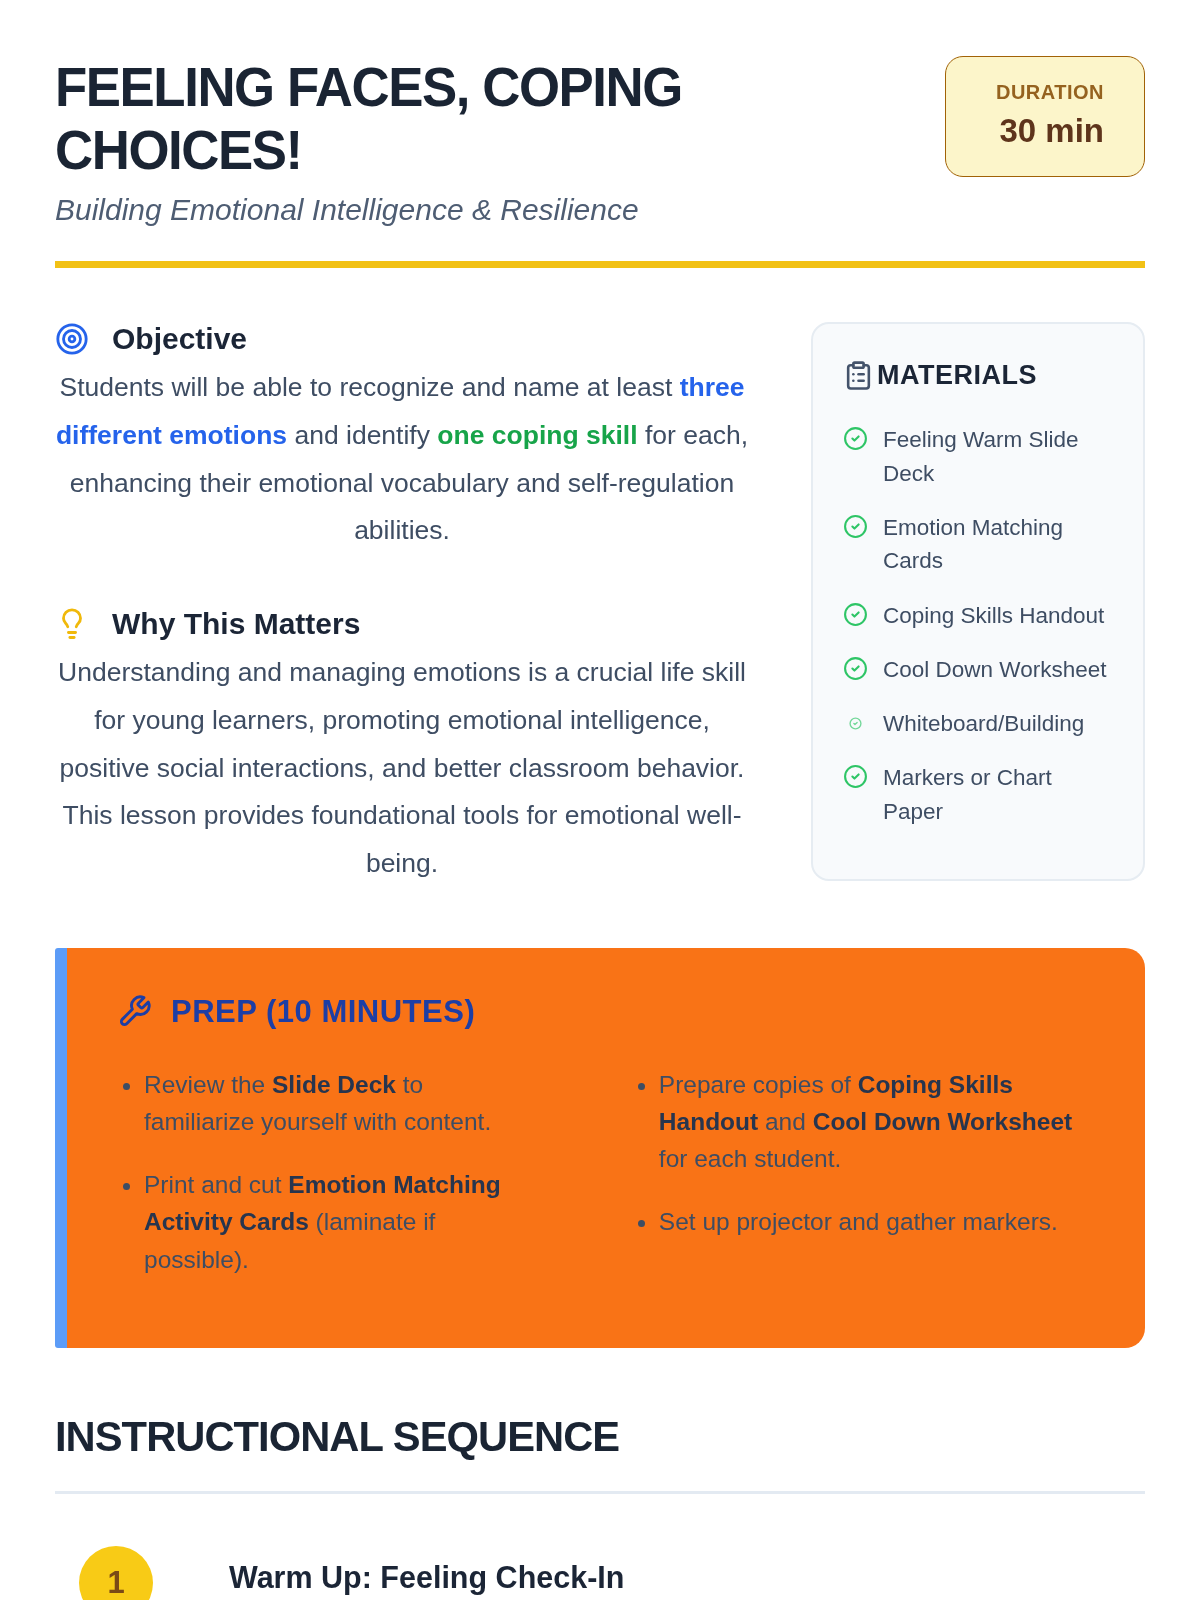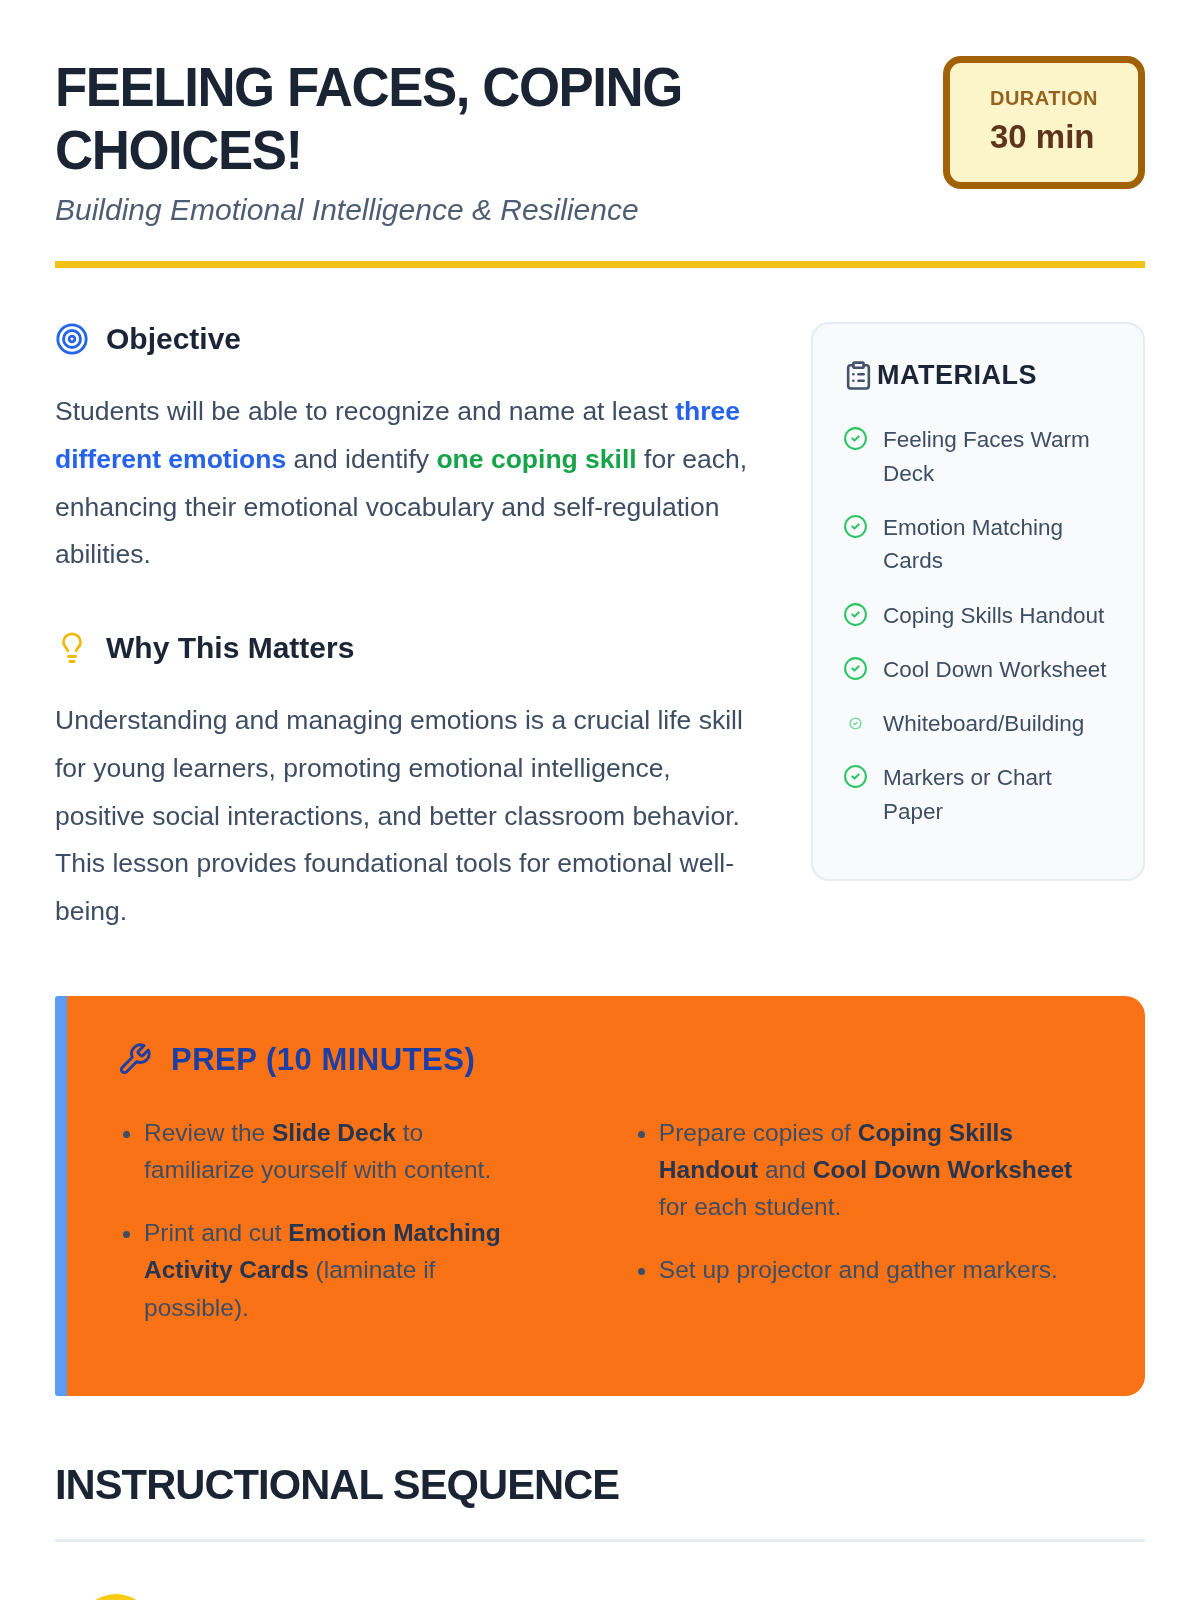--- a/index.html
+++ b/index.html
@@ -15,37 +15,37 @@
   .header { display: flex; justify-content: space-between; align-items: flex-start; }
   .header-left { max-width: 830px; }
   .page-title {
     font-size: 55px; line-height: 1.14; font-weight: 800;
     letter-spacing: -1.5px; color: #1A2433;
     transform: scaleX(0.96); transform-origin: left top;
   }
   .subtitle { margin-top: 12px; font-size: 30px; font-style: italic; color: #4E5D73; }
   .duration-badge {
     flex: none; min-width: 200px; margin-top: 0;
-    background: #FCF5CA; border: 7px solid #a16207; border-radius: 18px;
-    padding: 24px 40px 26px; text-align: left;
+    background: #FCF5CA; border: 1px solid #a16207; border-radius: 18px;
+    padding: 24px 40px 26px; text-align: right;
   }
   .duration-label { font-size: 20px; font-weight: 700; color: #95621F; letter-spacing: 0.5px; }
   .duration-value { margin-top: 8px; font-size: 33px; font-weight: 800; color: #5E341B; }
   .yellow-rule { height: 7px; background: #F2C115; margin-top: 34px; }
 
   
   .main-row { display: flex; gap: 62px; margin-top: 54px; }
   .main-col { flex: 1 1 auto; min-width: 0; }
 
   .section-heading {
-    display: flex; align-items: center; gap: 17px;
+    display: flex; align-items: center; gap: 23px;
     font-size: 30px; font-weight: 700; color: #1B2536;
   }
   .section-heading .icon { display: inline-flex; flex: none; }
-  .body-text { margin-top: 32px; font-size: 26.5px; line-height: 1.8; color: #3E4D63; }
+  .body-text { margin-top: 8px; font-size: 26.5px; line-height: 1.8; color: #3E4D63; text-align: center; }
   .hl-blue { color: #2563EB; font-weight: 700; }
   .hl-green { color: #17A449; font-weight: 700; }
   .why-section { margin-top: 52px; }
   .body-text b, .prep-li b, .step-body b { color: #27354E; font-weight: 700; }
 
   
   .materials-card {
     flex: none; width: 334px; align-self: flex-start;
     background: #F8FAFC; border: 2px solid #E6ECF2; border-radius: 18px;
     padding: 36px 28px 30px 30px;
@@ -162,21 +162,21 @@
           <span>MATERIALS</span>
         </div>
       <ul class="materials-list">
         <li>
             <span class="mat-icon">
               <svg width="25" height="25" viewBox="0 0 24 24" fill="none" stroke="#2EC566" stroke-width="2" stroke-linecap="round" stroke-linejoin="round">
                 <circle cx="12" cy="12" r="10"></circle>
                 <path d="m9 12 2 2 4-4"></path>
               </svg>
             </span>
-            <span>Feeling Faces Warm Deck</span>
+            <span>Feeling Warm Slide Deck</span>
           </li>
         <li>
             <span class="mat-icon">
               <svg width="25" height="25" viewBox="0 0 24 24" fill="none" stroke="#2EC566" stroke-width="2" stroke-linecap="round" stroke-linejoin="round">
                 <circle cx="12" cy="12" r="10"></circle>
                 <path d="m9 12 2 2 4-4"></path>
               </svg>
             </span>
             <span>Emotion Matching Cards</span>
           </li>

